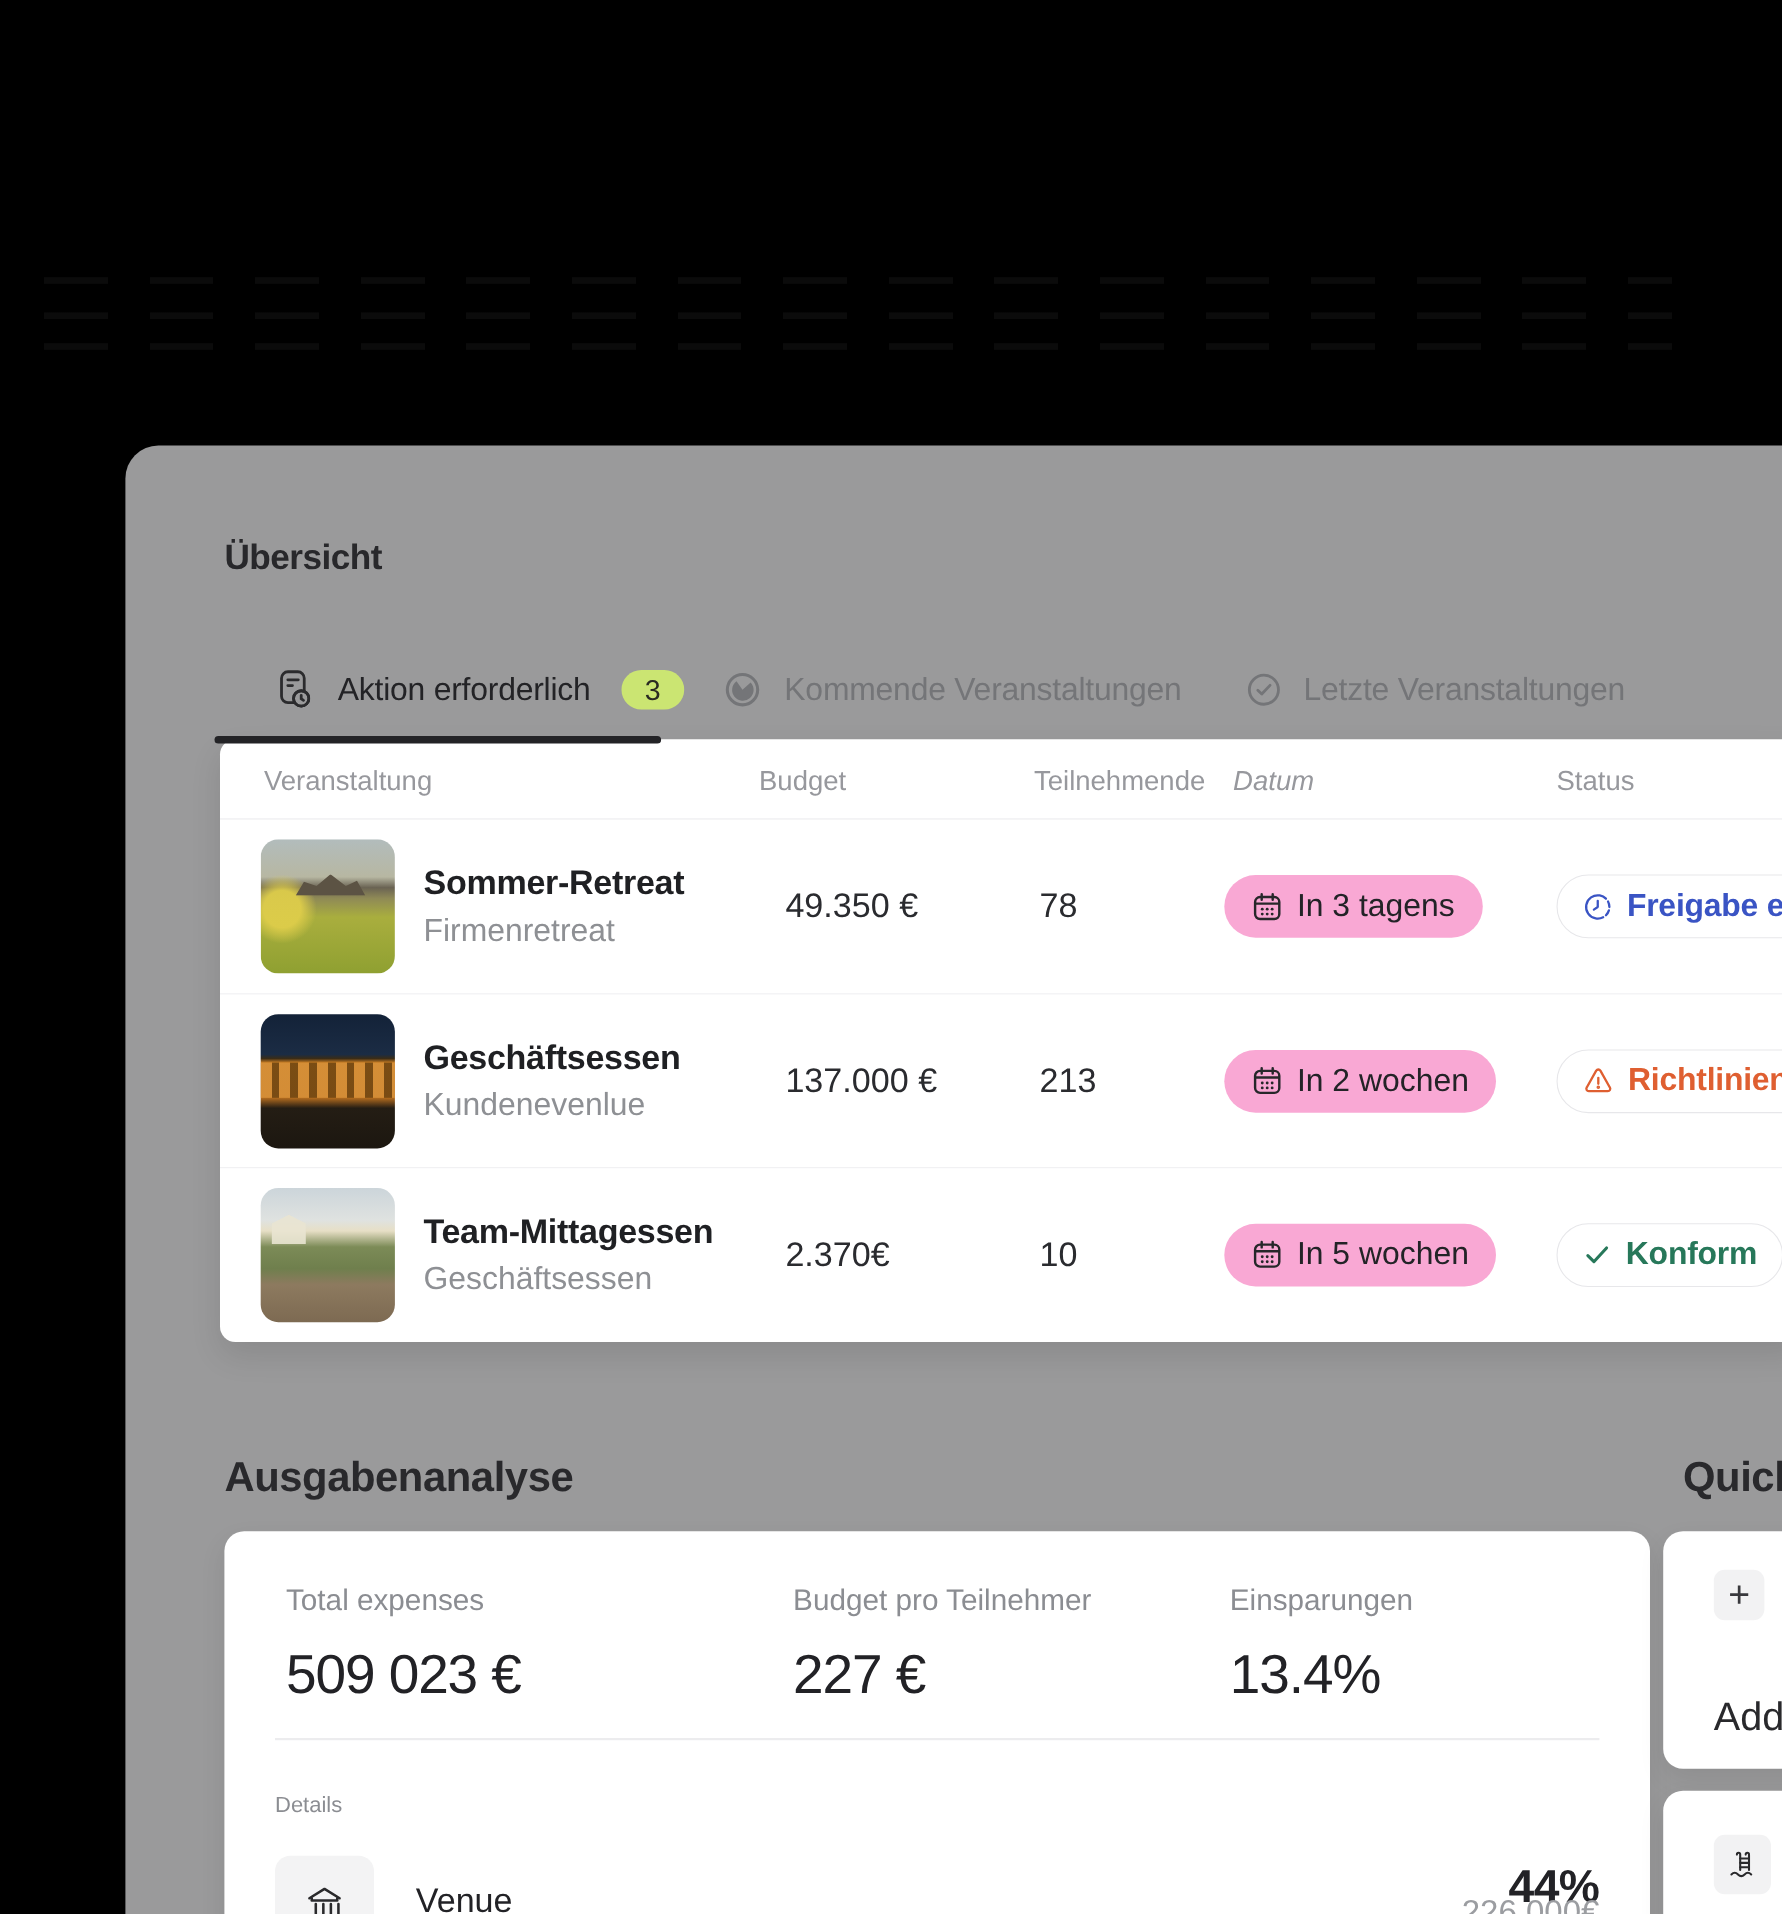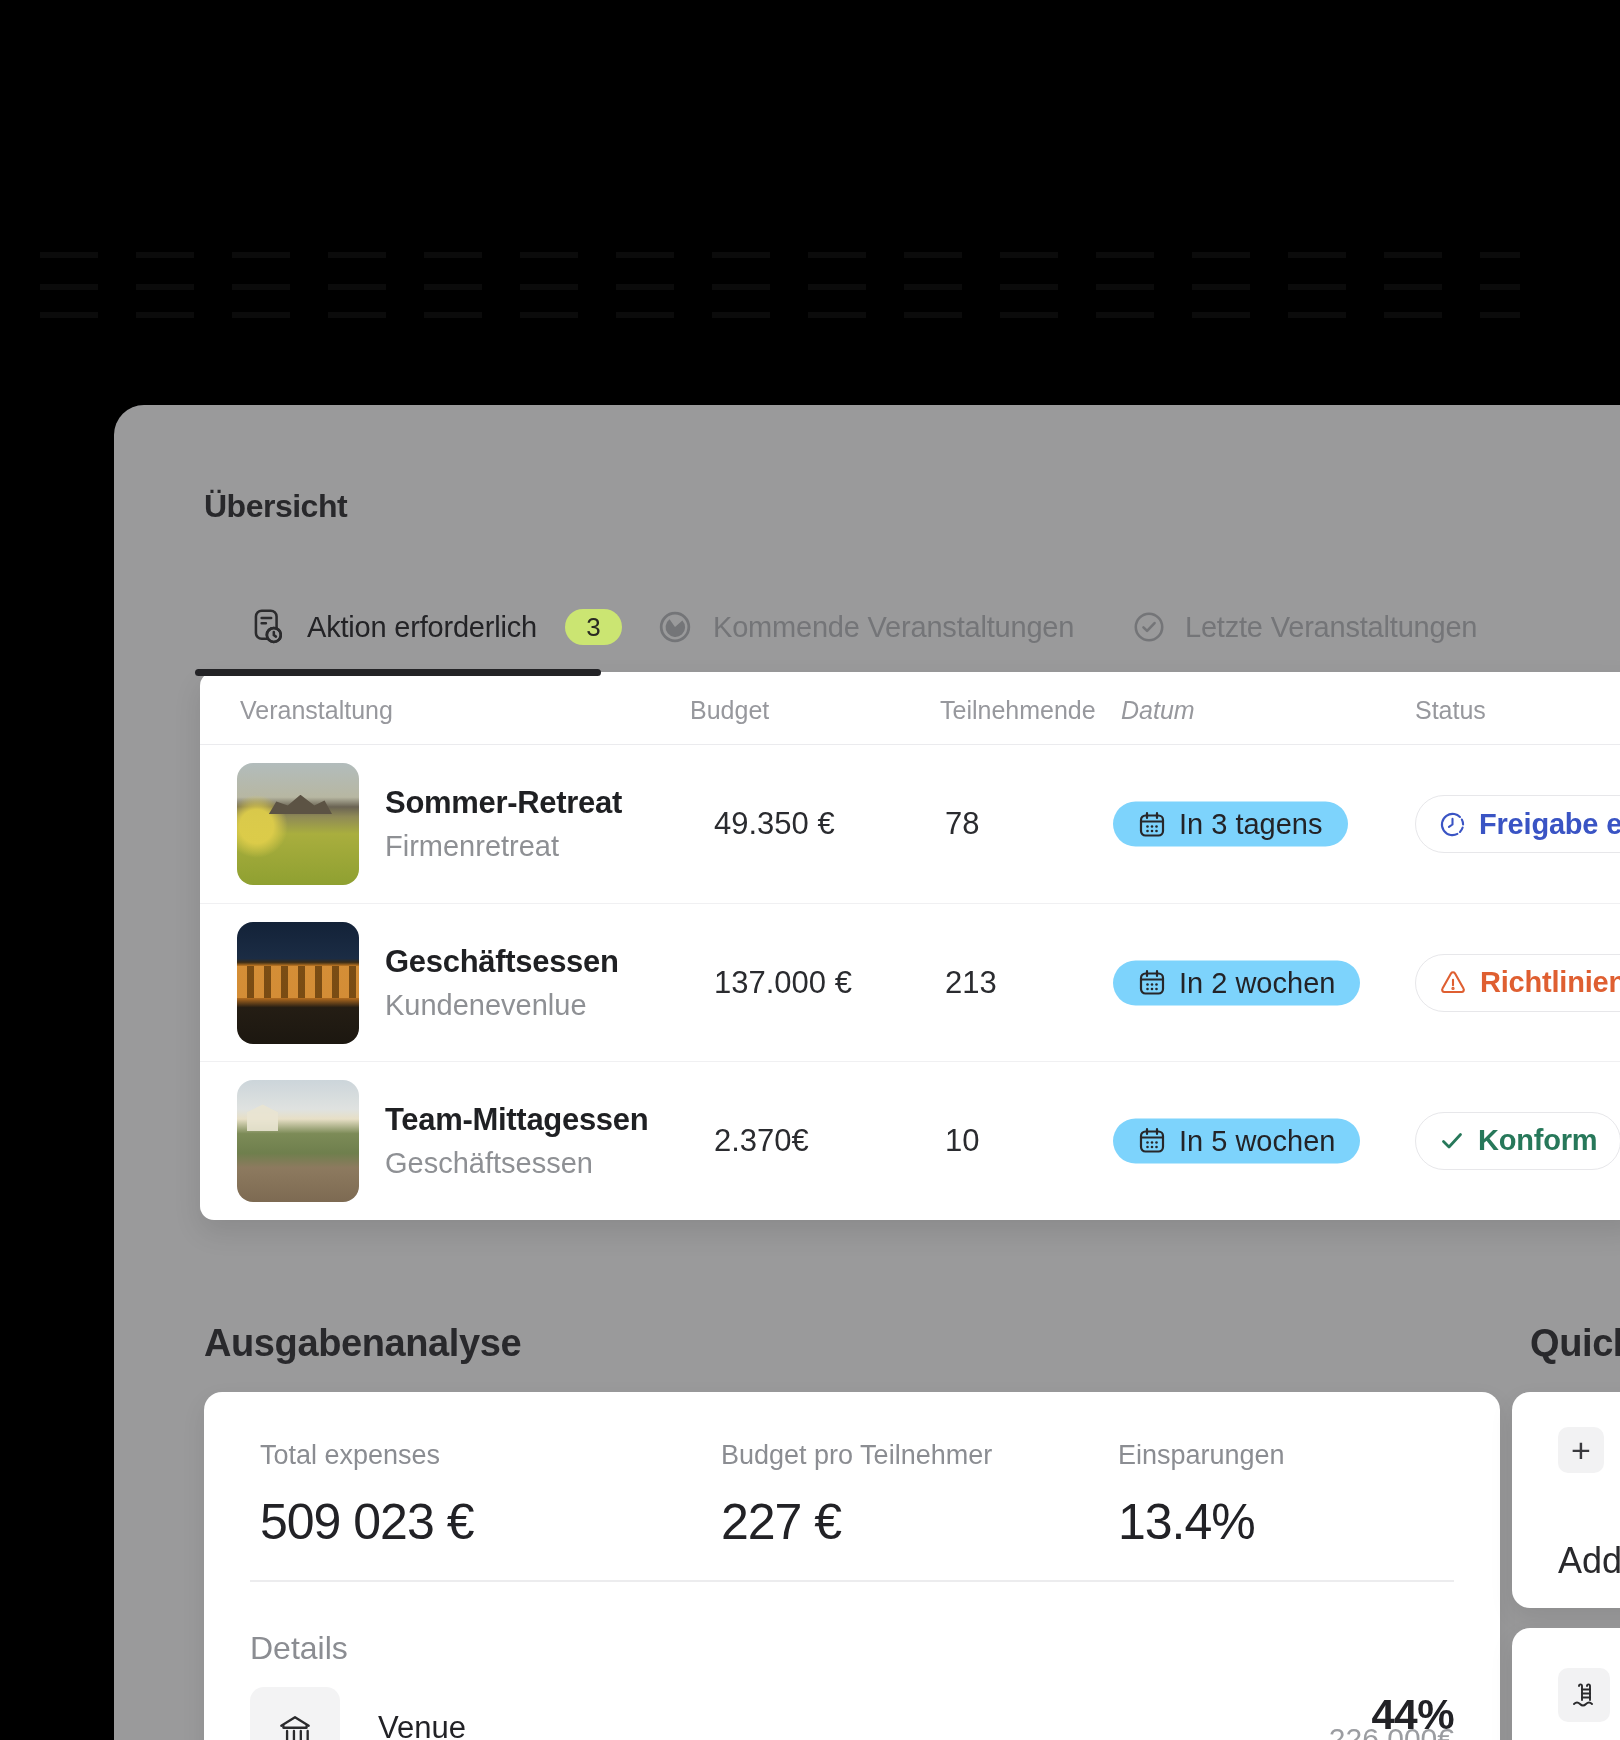--- a/index.html
+++ b/index.html
@@ -30,21 +30,21 @@
   .trow{position:relative;height:158px;}
   .trow + .trow{border-top:1.5px solid #f0f0f2;}
   .vcenter{position:absolute;top:50%;transform:translateY(-50%);}
   .thumb{position:absolute;left:37px;top:18px;width:122px;height:122px;border-radius:16px;overflow:hidden;}
   .name-block{left:185px;display:flex;flex-direction:column;gap:9px;}
   .ttitle{font-size:31px;font-weight:700;color:#1f2023;letter-spacing:-.3px;white-space:nowrap;text-align:right;}
   .tsub{font-size:29px;color:#8e9094;white-space:nowrap;}
   .tbudget{left:514px;font-size:31px;font-weight:500;color:#2a2b2f;white-space:nowrap;}
   .tpart{left:745px;font-size:31px;color:#2a2b2f;}
   .pill{display:inline-flex;align-items:center;white-space:nowrap;}
-  .pill-date{left:913px;height:45px;border-radius:29px;background:#7dd3fc;padding:0 25px;gap:13px;}
+  .pill-date{left:913px;height:57px;border-radius:29px;background:#f9a8d4;padding:0 25px;gap:13px;}
   .pill-date span{font-size:29px;font-weight:500;color:#232327;}
   .pill-status{left:1215px;height:58px;border-radius:29px;background:#fff;border:1.5px solid #e7e7ea;padding:0 23px;gap:13px;}
   .pill-status span{font-size:29px;font-weight:700;letter-spacing:-.2px;}
   .st-blue span{color:#3a54c4;} .st-orange span{color:#df5f31;} .st-green span{color:#27785a;}
 
   
   .art1{background:
     radial-gradient(circle at 16% 52%, rgba(222,205,74,.95) 0 14%, transparent 26%),
     linear-gradient(180deg,#b2bcbc 0%,#b7b7a2 28%,#6a6353 36%,#8f8a56 44%,#a9ae3e 58%,#8fa031 100%);}
   .art1::after{content:"";position:absolute;left:26%;top:26%;width:52%;height:16%;background:#5c5344;
@@ -61,21 +61,21 @@
   
   .section-heading{position:absolute;font-size:38px;font-weight:700;color:#29292c;letter-spacing:-.4px;white-space:nowrap;}
 
   .expense-card{position:absolute;left:204px;top:1392px;width:1296px;height:420px;background:#fff;border-radius:18px;
     box-shadow:0 10px 24px rgba(0,0,0,.08);}
   .stat{position:absolute;top:48px;}
   .stat .slabel{font-size:27px;color:#8b8d92;white-space:nowrap;}
   .stat .svalue{margin-top:22px;font-size:50px;font-weight:500;color:#222226;letter-spacing:-1px;white-space:nowrap;}
   .stat1{left:56px;} .stat2{left:496px;margin-left:21px;} .stat3{left:914px;}
   .exp-divider{position:absolute;left:46px;right:46px;top:188px;height:1.5px;background:#ececee;}
-  .details-label{position:absolute;left:46px;top:238px;font-size:32px;color:#8b8d92;}
+  .details-label{position:absolute;left:46px;top:238px;font-size:20px;color:#8b8d92;}
   .venue-tile{position:absolute;left:46px;top:295px;width:90px;height:90px;border-radius:14px;background:#f3f3f4;
     display:flex;align-items:center;justify-content:center;}
   .venue-name{position:absolute;left:174px;top:318px;font-size:31px;font-weight:500;color:#222226;}
   .venue-pct{position:absolute;right:46px;top:299px;font-size:42px;font-weight:700;color:#222226;letter-spacing:-.5px;}
   .venue-amt{position:absolute;right:46px;top:330px;font-size:30px;color:#9b9da1;}
 
   .quick-card1{position:absolute;left:1512px;top:1392px;width:160px;height:216px;background:#fff;border-radius:18px;
     box-shadow:0 10px 24px rgba(0,0,0,.08);}
   .quick-card2{position:absolute;left:1512px;top:1628px;width:160px;height:210px;background:#fff;border-radius:18px;
     box-shadow:0 10px 24px rgba(0,0,0,.08);}

